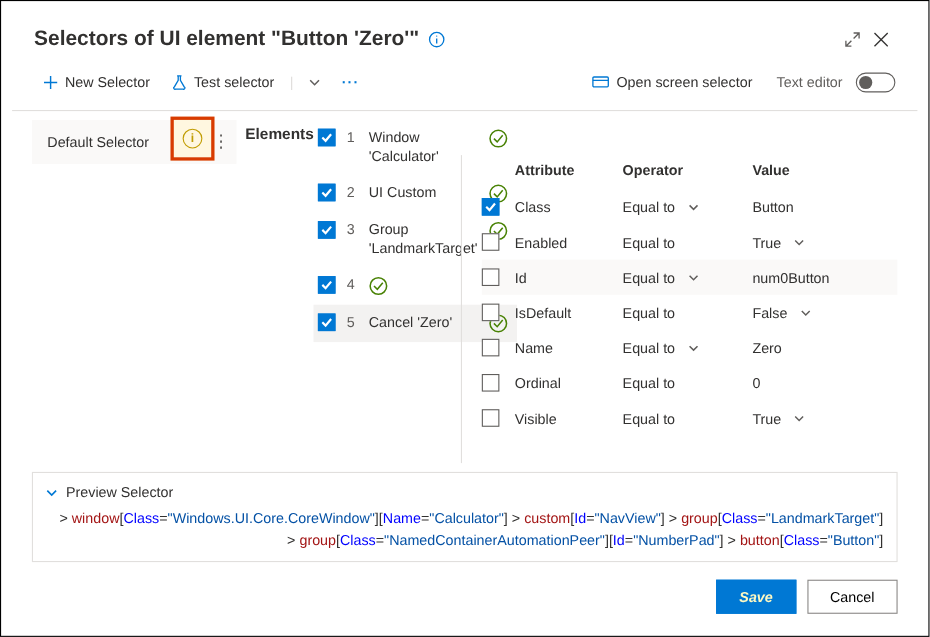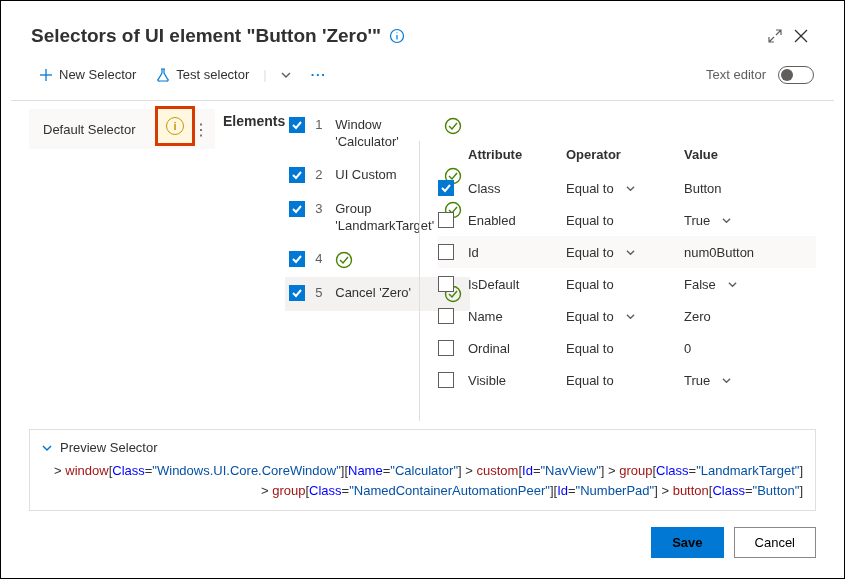--- a/index.html
+++ b/index.html
@@ -222,22 +222,23 @@
   padding:8px 18px 10px 18px;
 }
 .btn{
   padding:7px 20px;
   font-size:13px;
   border:1px solid #8a8886;
   background:#fff;
   cursor:pointer;
 }
 .btn.primary{
-  background:var(--blue);color:#000000;border-color:var(--blue);
+  background:var(--blue);color:#fef9c3;border-color:var(--blue);
   font-weight:600;
+  font-style:italic;
 }
 </style>
 </head>
 <body>
 
 <div class="dialog">
 
   <div class="header">
     <span class="title">Selectors of UI element "Button 'Zero'"</span>
     <span class="info-icn">
@@ -281,20 +282,29 @@
       <span>Test selector</span>
     </button>
     <span class="tb-sep">|</span>
     <button class="tb-btn">
       <svg width="10" height="10" viewBox="0 0 10 10" stroke="#605e5c" stroke-width="1.4" fill="none">
           <path d="M1 3 L5 7 L9 3"></path>
         </svg>
     </button>
     <button class="tb-btn more-icn">···</button>
     <span class="spacer"></span>
+    <button class="tb-btn">
+      <span class="tb-blue">
+        <svg width="16" height="14" viewBox="0 0 16 14" stroke="currentColor" stroke-width="1.2" fill="none">
+          <rect x="1" y="2" width="14" height="9" rx="1"></rect>
+            <line x1="1" y1="5" x2="15" y2="5"></line>
+        </svg>
+      </span>
+      <span>Open screen selector</span>
+    </button>
     <span style="margin-left:10px;margin-right:8px;color:#605e5c;">Text editor</span>
     <span class="toggle"></span>
   </div>
 
   <div class="main">
     <div class="sidebar">
       <div class="selector-row">
         <span class="selector-name">Default Selector</span>
         <span class="warn-box">
           <span class="warn-inner">i</span>

